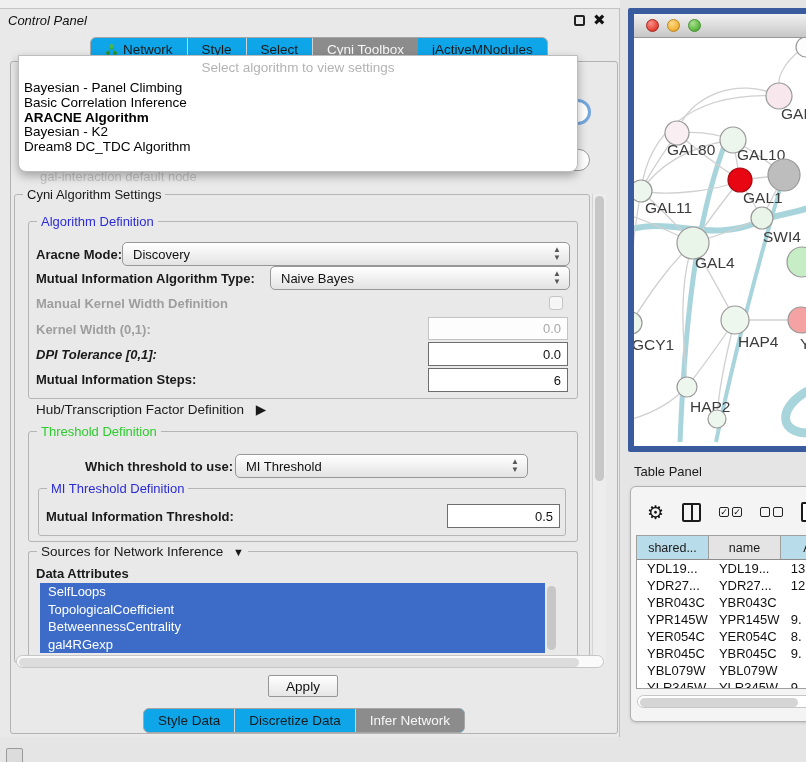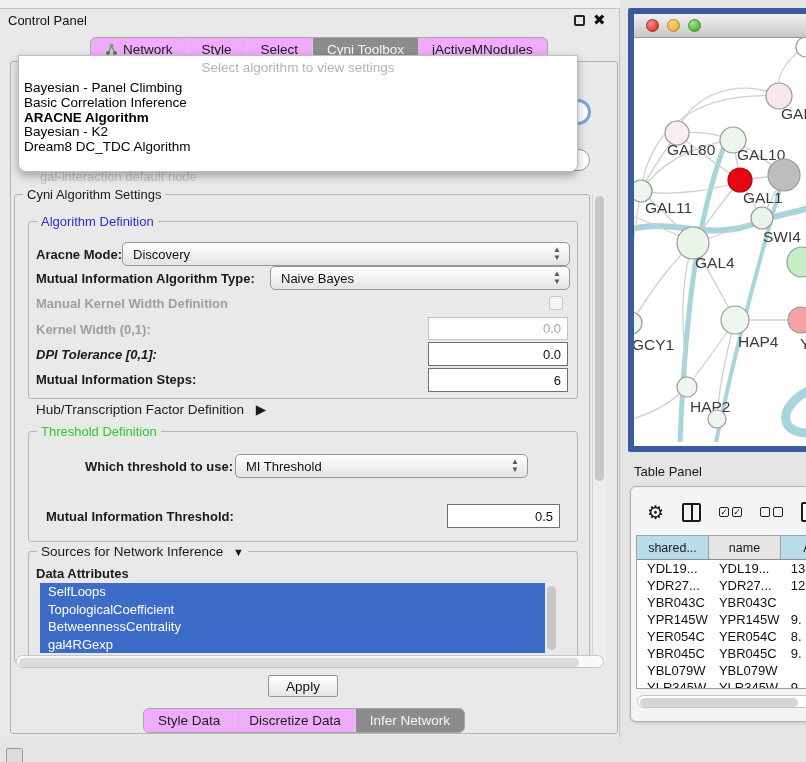--- a/index.html
+++ b/index.html
@@ -2,28 +2,28 @@
 <html><head>
 <meta charset="utf-8">
 <style>
   * { margin:0; padding:0; box-sizing:border-box; }
   body { font-family:"Liberation Sans","DejaVu Sans",sans-serif; background:#e5e5e5; }
   #screen { position:relative; width:806px; height:762px; overflow:hidden; background:#e5e5e5; }
 
   
   .ctrl-panel { position:absolute; left:0; top:8px; width:620px; height:729px; background:#e9e9e9; border-top:1px solid #c4c4c4; border-right:1px solid #c0c0c0; }
   .top-strip { position:absolute; left:0; top:0; width:620px; height:8px; background:#efefef; }
-  .cp-title { position:absolute; left:8px; top:4px; font-size:13px; color:#111; }
+  .cp-title { position:absolute; left:8px; top:4px; font-size:13px; color:#111;font-style:italic; }
   .cp-float { position:absolute; left:574px; top:6px; width:11px; height:11px; border:2px solid #222; border-radius:2px; cursor:pointer; }
   .cp-close { position:absolute; left:593px; top:2px; font-size:15px; font-weight:bold; color:#111; cursor:pointer; }
 
   .inner-panel { position:absolute; left:10px; top:52px; width:608px; height:673px; border:1px solid #b3b3b3; border-radius:3px; background:#e9e9e9; }
 
   
-  .seg-bar { position:absolute; display:flex; background:#f0abfc; border:1px solid #a6a6a6; border-radius:6px; overflow:hidden; height:25px; }
+  .seg-bar { position:absolute; display:flex; background:#0ea5e9; border:1px solid #a6a6a6; border-radius:6px; overflow:hidden; height:25px; }
   .seg { display:flex; align-items:center; justify-content:center; gap:5px; font-size:13.5px; color:#1a1a1a; padding:0 14px; cursor:pointer; border-right:1px solid #d2d2d2; white-space:nowrap; }
   .seg:last-child { border-right:none; }
   .seg.active { background:#8c8c8c; color:#f7f7f7; border-right:none; }
 
   
   .group { position:absolute; border:1px solid #b5b5b5; border-radius:3px; }
   .group-title { position:absolute; top:-8px; left:8px; background:#e9e9e9; padding:0 4px; font-size:13px; white-space:nowrap; }
 
   .lbl { position:absolute; font-size:13px; font-weight:bold; color:#1a1a1a; white-space:nowrap; }
   .lbl.dis { color:#9e9e9e; }
@@ -171,20 +171,23 @@
     <div class="group" style="left:28px; top:422px; width:550px; height:111px;">
       <div class="group-title" style="color:#2ecc2e;">Threshold Definition</div>
     </div>
     <div class="lbl" style="left:85px; top:450px;">Which threshold to use:</div>
     <div class="combo" style="left:235px; top:445px; width:293px;">
       <span>MI Threshold</span>
       <span class="stepper">
           <span>▲</span>
           <span>▼</span>
         </span>
+    </div>
+    <div class="group" style="left:38px; top:479px; width:528px; height:48px;">
+      <div class="group-title" style="color:#2b2bd6;">MI Threshold Definition</div>
     </div>
     <div class="lbl" style="left:46px; top:500px;">Mutual Information Threshold:</div>
     <div class="field" style="left:447px; top:495px; width:113px; height:24px;">0.5</div>
 
     <div class="group" style="left:28px; top:542px; width:550px; height:112px; border-bottom:none;">
       <div class="group-title plain" style="color:#1a1a1a; font-size:13.5px;">
         <span>Sources for Network Inference</span>
         <span style="margin-left:6px; font-size:11px;">▼</span>
       </div>
     </div>

